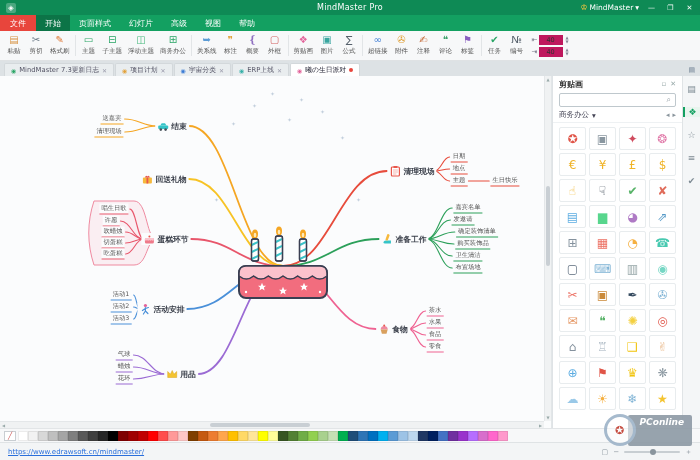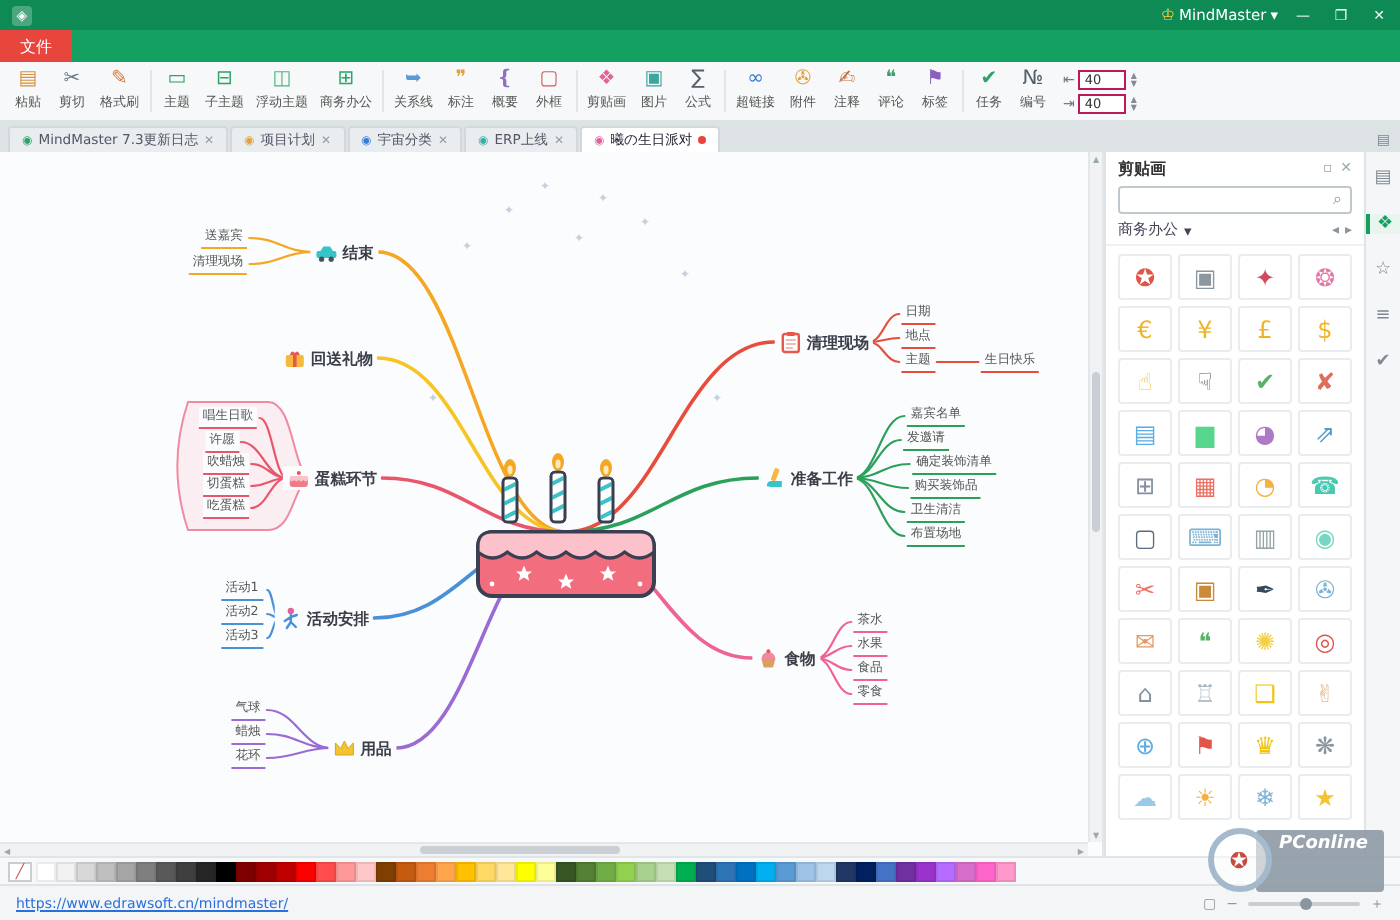--- a/index.html
+++ b/index.html
@@ -16,21 +16,21 @@
 .menu-item{padding:0 9px;display:flex;align-items:center;font-size:8px}
 .menu-item.active{background:#0c7447}
 .toolbar{height:30px;background:#f7f8f9;border-bottom:1px solid #dfe2e4;display:flex;align-items:stretch;padding:1px 3px;overflow:hidden}
 .tb-group{display:flex;align-items:stretch}
 .tb-sep{width:1px;background:#e2e5e7;margin:3px 2px}
 .tb-btn{display:flex;flex-direction:column;align-items:center;justify-content:center;padding:1px 3px;gap:1px;min-width:22px}
 .tb-ic{font-size:10px;line-height:10px;height:11px}
 .tb-lb{font-size:6.5px;color:#555;white-space:nowrap}
 .tb-spins{display:flex;flex-direction:column;justify-content:center;gap:2px;margin-left:4px}
 .spin{display:flex;align-items:center;gap:2px;font-size:7px;color:#778}
-.spin .box{width:24px;height:10px;border:1px solid #be185d;background:#fff;display:flex;align-items:center;padding:0 2px;font-size:6.5px;color:#333}
+.spin .box{width:24px;height:10px;border:5px solid #be185d;background:#fff;display:flex;align-items:center;padding:0 2px;font-size:6.5px;color:#333}
 .spin .ud{display:flex;flex-direction:column;font-size:4px;line-height:4px;color:#889}
 .tabbar{height:15px;background:#dde2e5;display:flex;align-items:flex-end;padding:0 0 0 4px;gap:1px}
 .doc-tab{height:13px;display:flex;align-items:center;gap:3px;padding:0 6px;background:#e9edef;border:1px solid #d3d8db;border-bottom:none;border-radius:2px 2px 0 0;font-size:6.8px;color:#556;white-space:nowrap}
 .doc-tab.active{background:#fff;color:#223}
 .tab-ico{font-size:6px}
 .tab-x{font-size:6px;color:#99a}
 .tab-dot{width:4px;height:4px;border-radius:50%;background:#e8453c}
 .tabbar-right{margin-left:auto;display:flex;gap:4px;padding:0 5px 2px;color:#789;font-size:7px}
 .main{display:flex;height:352px}
 .canvas{position:relative;flex:1;background:#fbfcfd;overflow:hidden;border-right:1px solid #e2e6e8}
@@ -68,34 +68,43 @@
 .zoom-knob{position:absolute;left:26px;top:-2px;width:6px;height:6px;border-radius:50%;background:#8a959d}
 .watermark{position:absolute;right:8px;bottom:14px;z-index:9;opacity:.9;display:flex;align-items:center}
 .wm-circle{width:32px;height:32px;border-radius:50%;border:3px solid #9db3c8;background:rgba(255,255,255,.55);display:flex;align-items:center;justify-content:center;color:#c0392b;font-size:11px;font-weight:bold;margin-right:-8px;z-index:2}
 .wm-bar{background:#8d9aa5;color:#fff;font-size:9px;font-style:italic;font-weight:bold;padding:2px 8px 19px 12px;border-radius:2px}
 </style>
 </head>
 <body>
 
 <div class="titlebar">
   <span class="logo">◈</span>
+  <span class="title-center">MindMaster Pro</span>
   <span class="title-right">
     <span class="brand">
       <span class="crown">♔</span>
       <span>MindMaster</span>
       <span>▾</span>
     </span>
     <span class="winbtn">—</span>
     <span class="winbtn">❐</span>
     <span class="winbtn">✕</span>
   </span>
 </div>
 
 <div class="menubar">
   <span class="filebtn">文件</span>
+  <span style="display:flex">
+      <div class="menu-item active">开始</div>
+      <div class="menu-item">页面样式</div>
+      <div class="menu-item">幻灯片</div>
+      <div class="menu-item">高级</div>
+      <div class="menu-item">视图</div>
+      <div class="menu-item">帮助</div>
+    </span>
 </div>
 
 <div class="toolbar">
   <span style="display:flex">
       <div class="tb-group">
         <div class="tb-btn">
           <span class="tb-ic" style="color: rgb(216, 145, 63);">▤</span>
           <span class="tb-lb">粘贴</span>
         </div>
         <div class="tb-btn">

